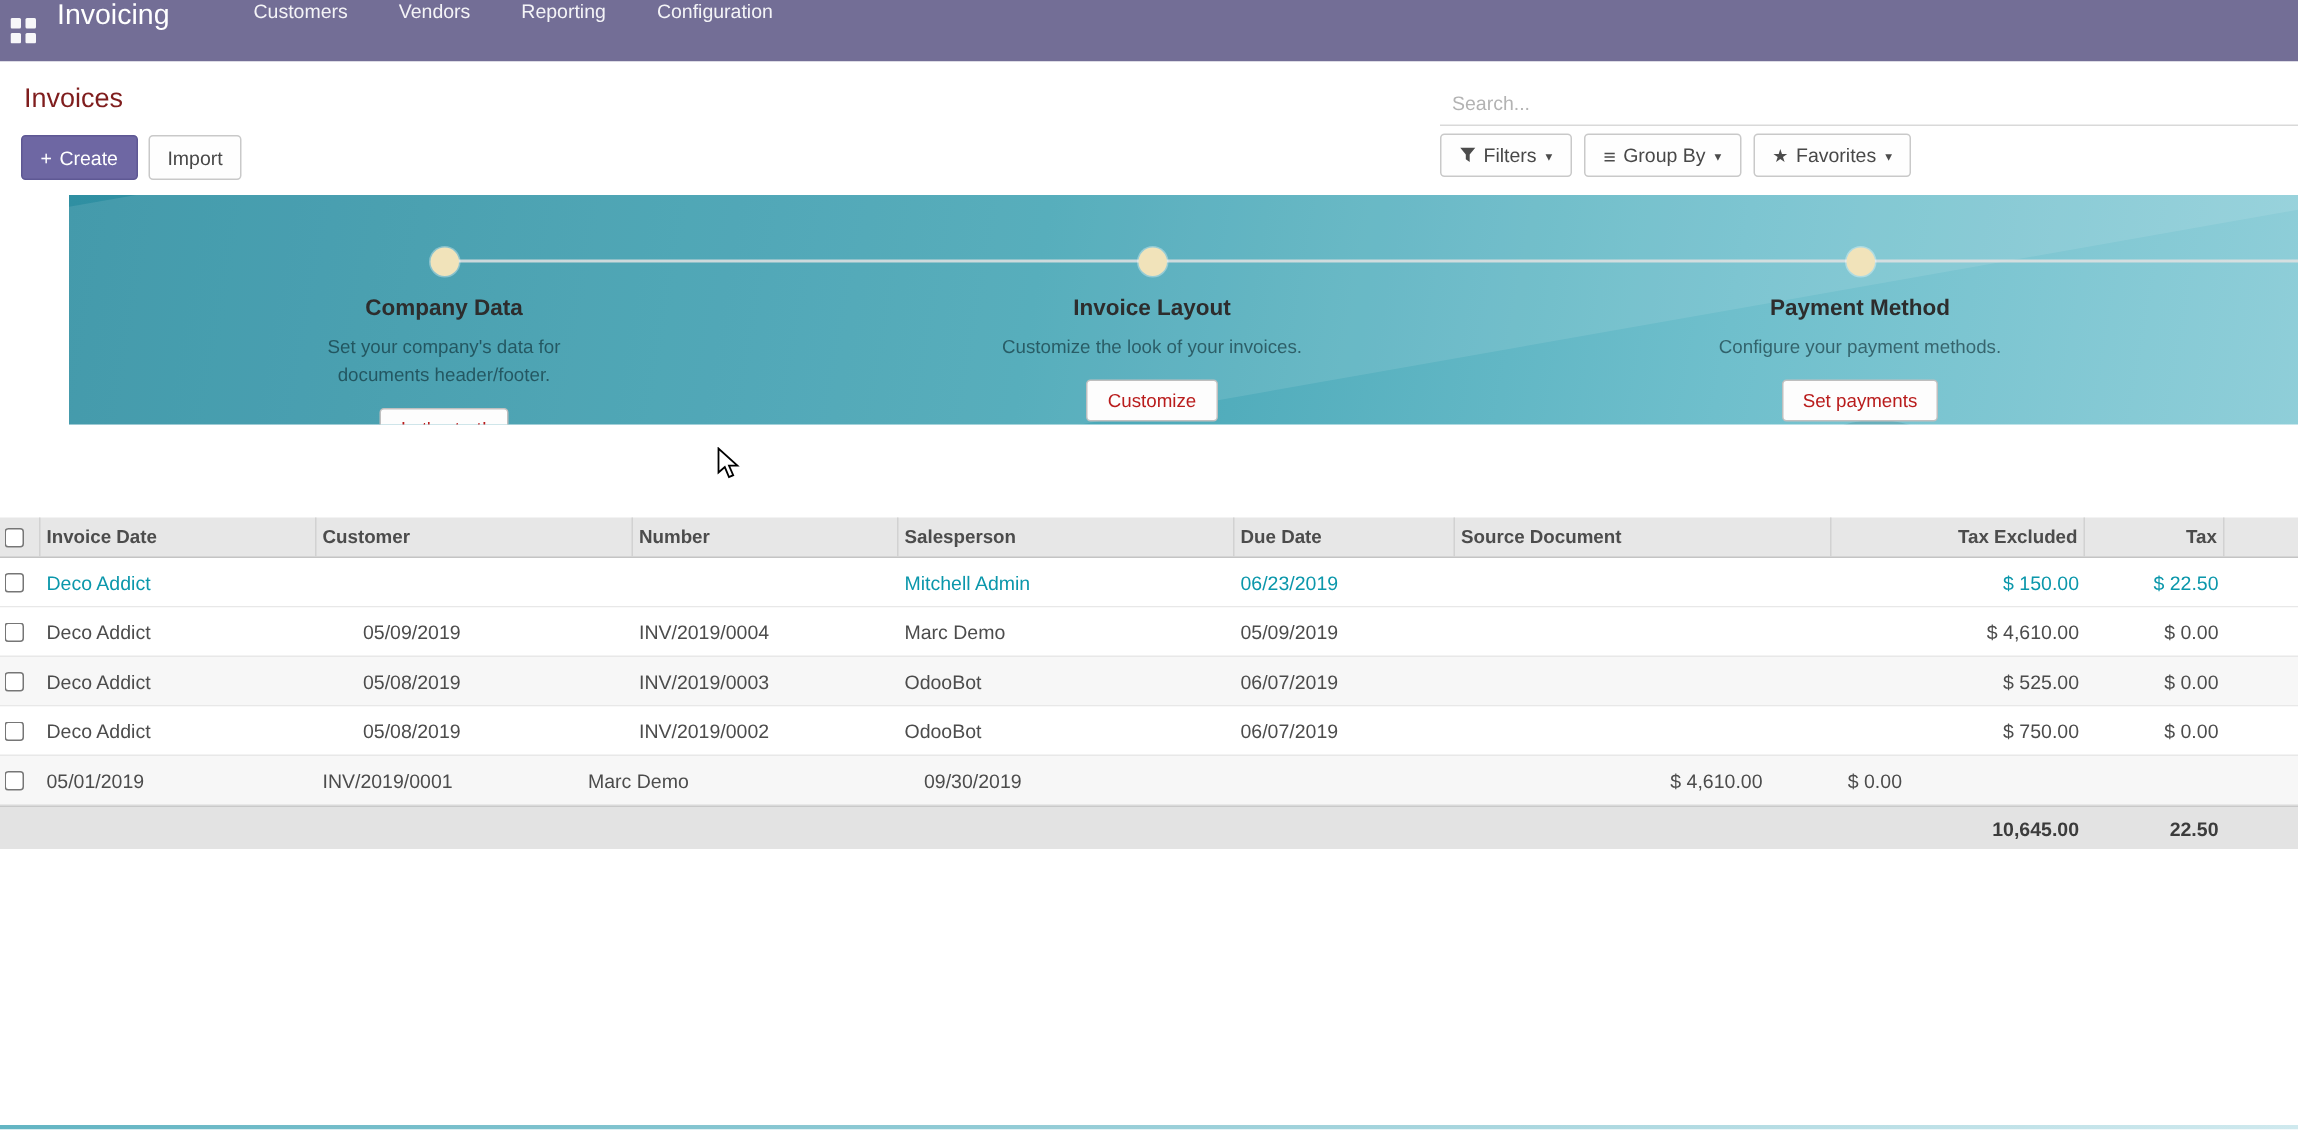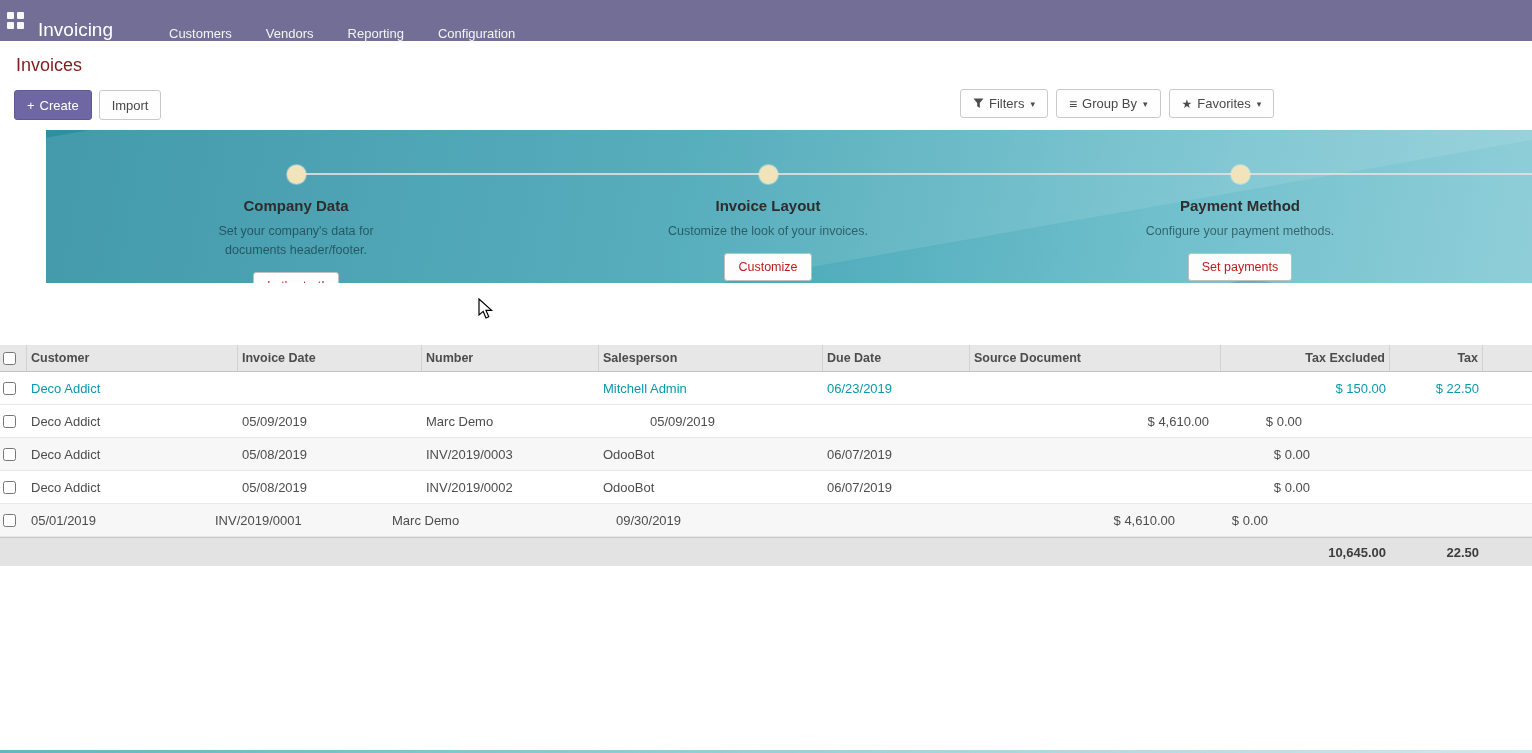--- a/index.html
+++ b/index.html
@@ -1,20 +1,20 @@
 <!DOCTYPE html>
 <html><head>
 <meta charset="utf-8">
 <style>
   * { margin:0; padding:0; box-sizing:border-box; }
   html,body { width:1532px; height:753px; }
   body { font-family:"Liberation Sans", sans-serif; background:#fff; position:relative; overflow:hidden; color:#4c4c4c; }
 
   
-  .navbar { position:absolute; top:0; left:0; width:1532px; height:41px; background:#736e96; display:flex; align-items:flex-end; }
+  .navbar { position:absolute; top:0; left:0; width:1532px; height:41px; background:#736e96; display:flex; align-items:flex-start; }
   .apps-toggle { width:30px; height:41px; display:flex; align-items:center; justify-content:center; cursor:pointer; }
   .apps-toggle svg { fill:#ffffff; opacity:.95; }
   .app-title { color:#ffffff; font-size:19px; font-weight:400; margin-left:8px; cursor:pointer; }
   .nav-menu { display:flex; margin-left:56px; gap:34px; }
   .nav-menu .nav-item { color:rgba(255,255,255,.92); font-size:13px; cursor:pointer; text-decoration:none; }
 
   
   .control-panel { position:absolute; top:41px; left:0; width:1532px; height:89px; background:#fff; }
   .view-title { position:absolute; left:16px; top:14px; font-size:18px; color:#7f1d1d; }
   .cp-buttons { position:absolute; left:14px; top:49px; display:flex; gap:7px; }
@@ -96,20 +96,23 @@
     <div class="view-title">Invoices</div>
     <div class="cp-buttons">
       <button class="btn btn-primary">
         <span class="plus-glyph">+</span>
         <span>Create</span>
       </button>
       <button class="btn btn-default">
         <span>Import</span>
       </button>
     </div>
+    <div class="search-wrap">
+      <input type="text" placeholder="Search..." style="">
+    </div>
     <div class="filter-bar">
       <button class="btn btn-default">
         <span class="icon-sm">
           <svg width="11" height="11" viewBox="0 0 11 11">
               <path d="M0.5 0.5 H10.5 L6.8 5 V10 L4.2 8.2 V5 Z" fill="#4c4c4c"></path>
             </svg>
         </span>
         <span>Filters</span>
         <span class="caret">▾</span>
       </button>
@@ -152,22 +155,22 @@
       <div class="ob-desc">Configure your payment methods.</div>
       <button class="ob-btn">Set payments</button>
     </div>
   </section>
 
   <section class="list">
     <div class="thead">
       <div class="cell c-check">
         <input type="checkbox" style="">
       </div>
+      <div class="cell c-invdate">Invoice Date</div>
       <div class="cell c-customer">Customer</div>
-      <div class="cell c-invdate">Invoice Date</div>
       <div class="cell c-number">Number</div>
       <div class="cell c-sales">Salesperson</div>
       <div class="cell c-due">Due Date</div>
       <div class="cell c-source">Source Document</div>
       <div class="cell c-taxexcl">Tax Excluded</div>
       <div class="cell c-tax">Tax</div>
       <div class="cell c-trail"></div>
     </div>
 
     <div class="trow draft">
@@ -184,52 +187,55 @@
       <div class="cell c-tax">$ 22.50</div>
       <div class="cell c-trail"></div>
     </div>
 
     <div class="trow">
       <div class="cell c-check">
           <input type="checkbox" style="">
         </div>
       <div class="cell c-customer">Deco Addict</div>
       <div class="cell c-invdate">05/09/2019</div>
+      <div class="cell c-number">INV/2019/0004</div>
       <div class="cell c-sales">Marc Demo</div>
       <div class="cell c-due">05/09/2019</div>
       <div class="cell c-source"></div>
       <div class="cell c-taxexcl">$ 4,610.00</div>
       <div class="cell c-tax">$ 0.00</div>
       <div class="cell c-trail"></div>
     </div>
 
     <div class="trow">
       <div class="cell c-check">
           <input type="checkbox" style="">
         </div>
       <div class="cell c-customer">Deco Addict</div>
       <div class="cell c-invdate">05/08/2019</div>
       <div class="cell c-number">INV/2019/0003</div>
       <div class="cell c-sales">OdooBot</div>
       <div class="cell c-due">06/07/2019</div>
       <div class="cell c-source"></div>
+      <div class="cell c-taxexcl">$ 525.00</div>
       <div class="cell c-tax">$ 0.00</div>
       <div class="cell c-trail"></div>
     </div>
 
     <div class="trow">
       <div class="cell c-check">
           <input type="checkbox" style="">
         </div>
       <div class="cell c-customer">Deco Addict</div>
       <div class="cell c-invdate">05/08/2019</div>
       <div class="cell c-number">INV/2019/0002</div>
       <div class="cell c-sales">OdooBot</div>
       <div class="cell c-due">06/07/2019</div>
       <div class="cell c-source"></div>
+      <div class="cell c-taxexcl">$ 750.00</div>
       <div class="cell c-tax">$ 0.00</div>
       <div class="cell c-trail"></div>
     </div>
 
     <div class="trow">
       <div class="cell c-check">
           <input type="checkbox" style="">
         </div>
       <div class="cell c-invdate">05/01/2019</div>
       <div class="cell c-number">INV/2019/0001</div>

